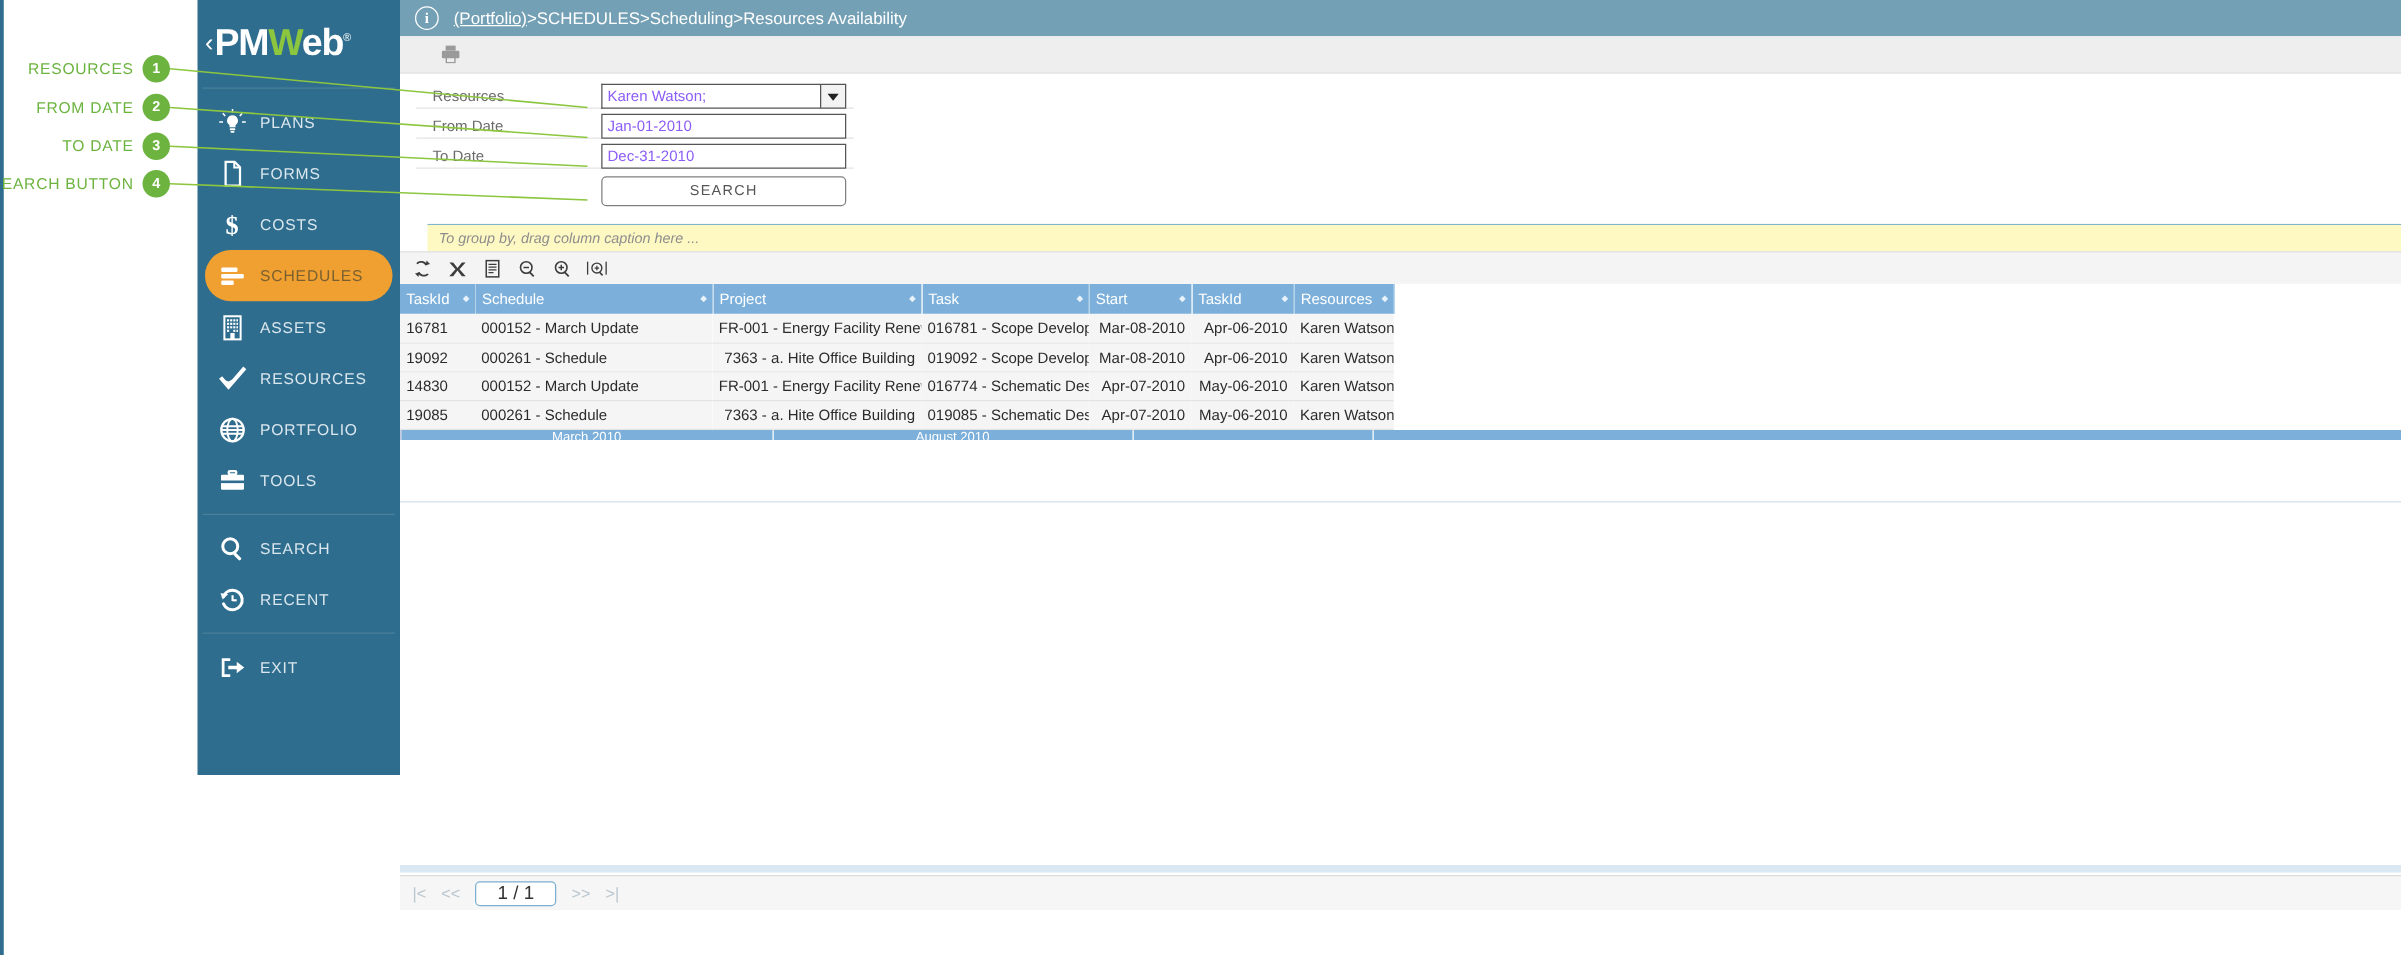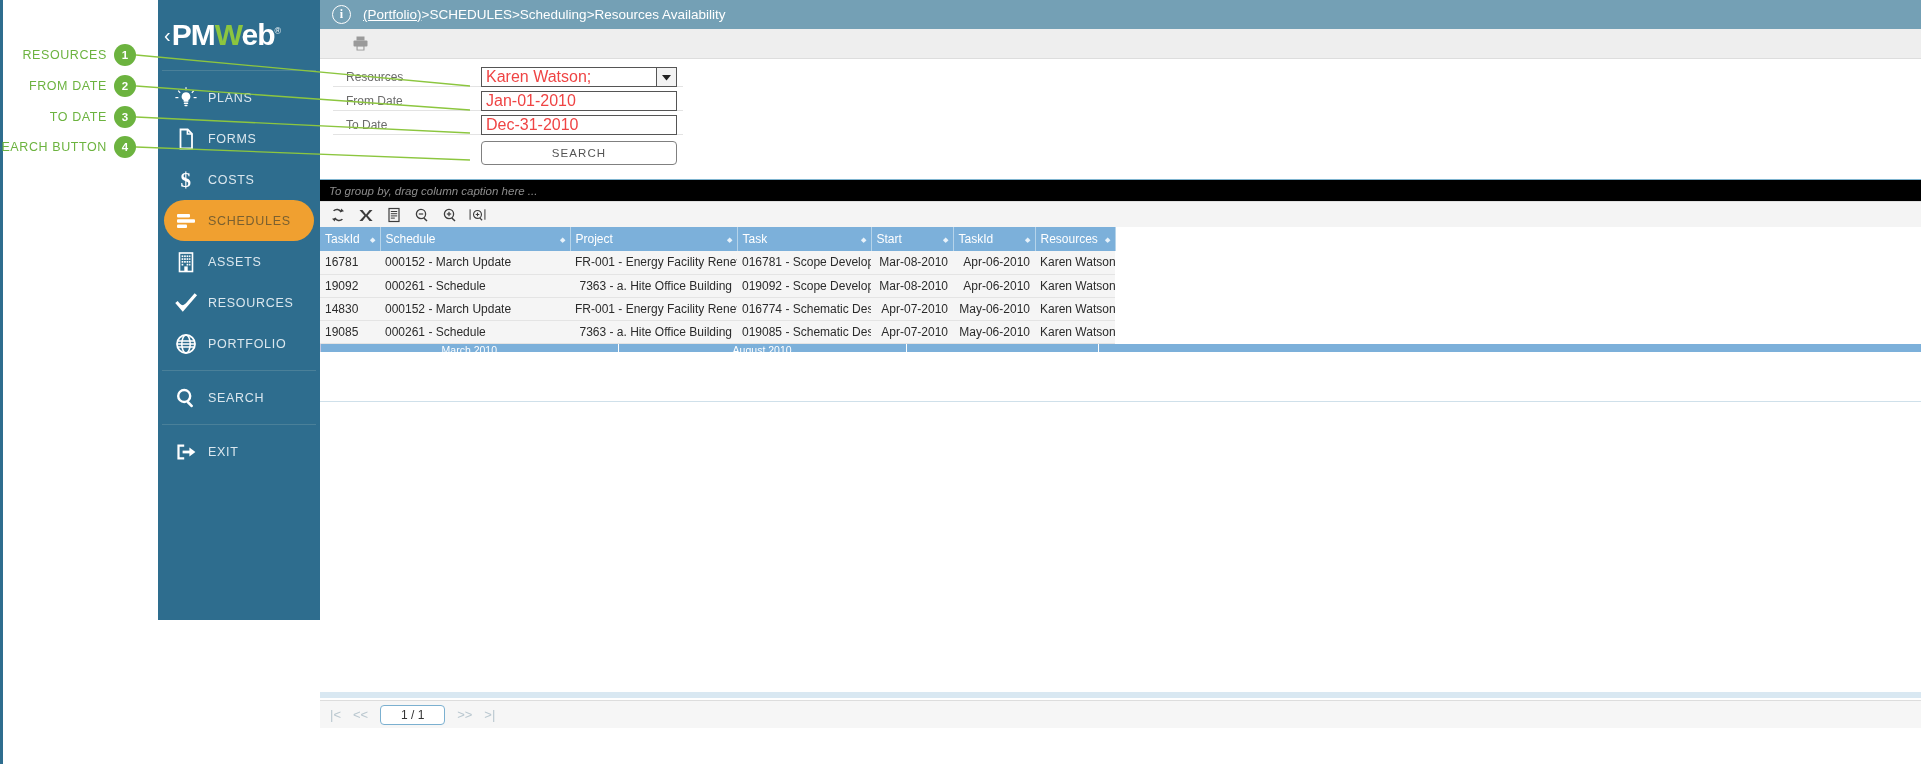--- a/index.html
+++ b/index.html
@@ -90,42 +90,42 @@
   .filter-table { position: absolute; left: 13px; top: 8px; width: 350px; }
   .f-row { display: flex; align-items: stretch; height: 20px; margin-bottom: 4px; }
   .f-row.sep { border-bottom: 1px solid #e3e3e3; }
   .f-label {
     width: 148px; font-size: 12px; color: #6b6b6b; padding-left: 13px;
     display: flex; align-items: center;
   }
   .f-ctl { position: relative; flex: 1; }
   .f-input {
     width: 196px; height: 20px; border: 1px solid #555555; background: #ffffff;
-    font-size: 16px; color: #ef4444; padding: 0 4px; font-family: "Liberation Sans", sans-serif;
+    font-size: 12px; color: #8b5cf6; padding: 0 4px; font-family: "Liberation Sans", sans-serif;
     line-height: 18px;
   }
   .f-combo { display: flex; width: 196px; }
   .f-combo .f-input { width: 175px; border-right: none; }
   .f-arrow {
     width: 21px; height: 20px; border: 1px solid #555555; background: #f3f3f3;
     display: flex; align-items: center; justify-content: center; font-size: 8px; color: #222222;
   }
   .search-btn {
     position: absolute; left: 161px; top: 82px; width: 196px; height: 24px;
     border: 1px solid #808080; border-radius: 4px; background: #ffffff;
     font-size: 11.5px; color: #555555; letter-spacing: 1.1px;
     display: flex; align-items: center; justify-content: center;
     font-family: "Liberation Sans", sans-serif;
   }
 
   
   .groupby {
-    height: 22px; border-top: 1px solid #7fb4cf; background: #000000;
+    height: 22px; border-top: 1px solid #7fb4cf; background: #fef9c3;
     display: flex; align-items: center; padding-left: 9px;
-    font-size: 11.5px; color: #8d8d8d; font-style: italic;
+    font-size: 11.5px; color: #8d8d8d; font-style: italic; margin-left: 22px;
   }
   .grid-toolbar {
     height: 26px; background: #f4f4f4; border-top: 1px solid #e0e0e0;
     display: flex; align-items: center; padding-left: 9px; gap: 11px;
   }
   .gt-ico { width: 17px; height: 17px; display: flex; align-items: center; justify-content: center; }
   .gt-ico svg { fill: #3d3d3d; }
 
   
   .grid-wrap { display: flex; height: 125px; flex-direction: column; }
@@ -178,21 +178,21 @@
 
   .grid-filler { height: 50px; background: #ffffff; border-bottom: 1px solid #cfe0ea; }
   .pager {
     position: absolute; left: 0; right: 0; top: 700px; height: 28px;
     background: #f6f6f6; border-top: 1px solid #dddddd;
     display: flex; align-items: center; padding-left: 10px; gap: 12px;
   }
   .pg-btn { font-size: 13px; color: #b9c7cf; font-family: "Liberation Sans", sans-serif; }
   .pg-box {
     width: 65px; height: 20px; border: 1px solid #7bb0d0; border-radius: 4px;
-    background: #ffffff; font-size: 12px; color: #333333;
+    background: #ffffff; font-size: 15px; color: #333333;
     display: flex; align-items: center; justify-content: center;
   }
   .bottom-sep { position: absolute; left: 0; right: 0; top: 692px; height: 6px; background: #d9e8f2; }
   .left-edge { position: absolute; left: 0; top: 0; width: 3px; height: 764px; background: #2e6d8e; }
 </style>
 </head>
 <body>
 
 <div id="root">
 
@@ -284,31 +284,53 @@
         <div class="nav-item">
           <span class="nav-ico">
             <svg width="24" height="24" viewBox="0 0 24 24">
               <circle cx="12" cy="12" r="9" fill="none" stroke="#fff" stroke-width="1.8"></circle>
               <ellipse cx="12" cy="12" rx="4.2" ry="9" fill="none" stroke="#fff" stroke-width="1.5"></ellipse>
               <path d="M3.4 9h17.2M3.4 15h17.2M3 12h18" stroke="#fff" stroke-width="1.5"></path>
             </svg>
           </span>
           <span>PORTFOLIO</span>
         </div>
+        <div class="nav-item">
+          <span class="nav-ico">
+            <svg width="24" height="24" viewBox="0 0 24 24">
+              <rect x="9" y="3.8" width="6" height="2.6" rx=".8" fill="none" stroke="#fff" stroke-width="1.8"></rect>
+              <rect x="2.8" y="6.8" width="18.4" height="12" rx="1"></rect>
+              <rect x="2.8" y="11.4" width="18.4" height="2.1" fill="#2e6d8e"></rect>
+            </svg>
+          </span>
+          <span>TOOLS</span>
+        </div>
       </div>
     <div class="side-sep"></div>
     <div class="nav-group" id="nav-secondary">
         <div class="nav-item">
           <span class="nav-ico">
             <svg width="24" height="24" viewBox="0 0 24 24">
               <circle cx="10.2" cy="10" r="6" fill="none" stroke="#fff" stroke-width="2.4"></circle>
               <rect x="14.2" y="14.6" width="7.4" height="2.6" rx="1" transform="rotate(45 14.2 14.6)"></rect>
             </svg>
           </span>
           <span>SEARCH</span>
+        </div>
+        <div class="nav-item">
+          <span class="nav-ico">
+            <svg width="24" height="24" viewBox="0 0 24 24">
+              <path d="M12 4.2a7.8 7.8 0 1 1-7.2 10.9" fill="none" stroke="#fff" stroke-width="2.4" stroke-linecap="round"></path>
+              <path d="M12 4.2a7.8 7.8 0 0 0-7.6 6" fill="none" stroke="#fff" stroke-width="2.4"></path>
+              <polygon points="2.4,6.6 8.6,7.2 4.2,11.6"></polygon>
+              <rect x="11.2" y="8.2" width="1.7" height="4.6"></rect>
+              <rect x="12" y="11.4" width="3.4" height="1.7"></rect>
+            </svg>
+          </span>
+          <span>RECENT</span>
         </div>
       </div>
     <div class="side-sep"></div>
     <div class="nav-group" id="nav-exit">
         <div class="nav-item">
           <span class="nav-ico">
             <svg width="24" height="24" viewBox="0 0 24 24">
               <path d="M3.4 4.5h6.8v2.2H5.6v10.6h4.6v2.2H3.4z"></path>
               <rect x="8.6" y="10.6" width="8.4" height="2.8"></rect>
               <polygon points="15.4,7.4 21.4,12 15.4,16.6"></polygon>

